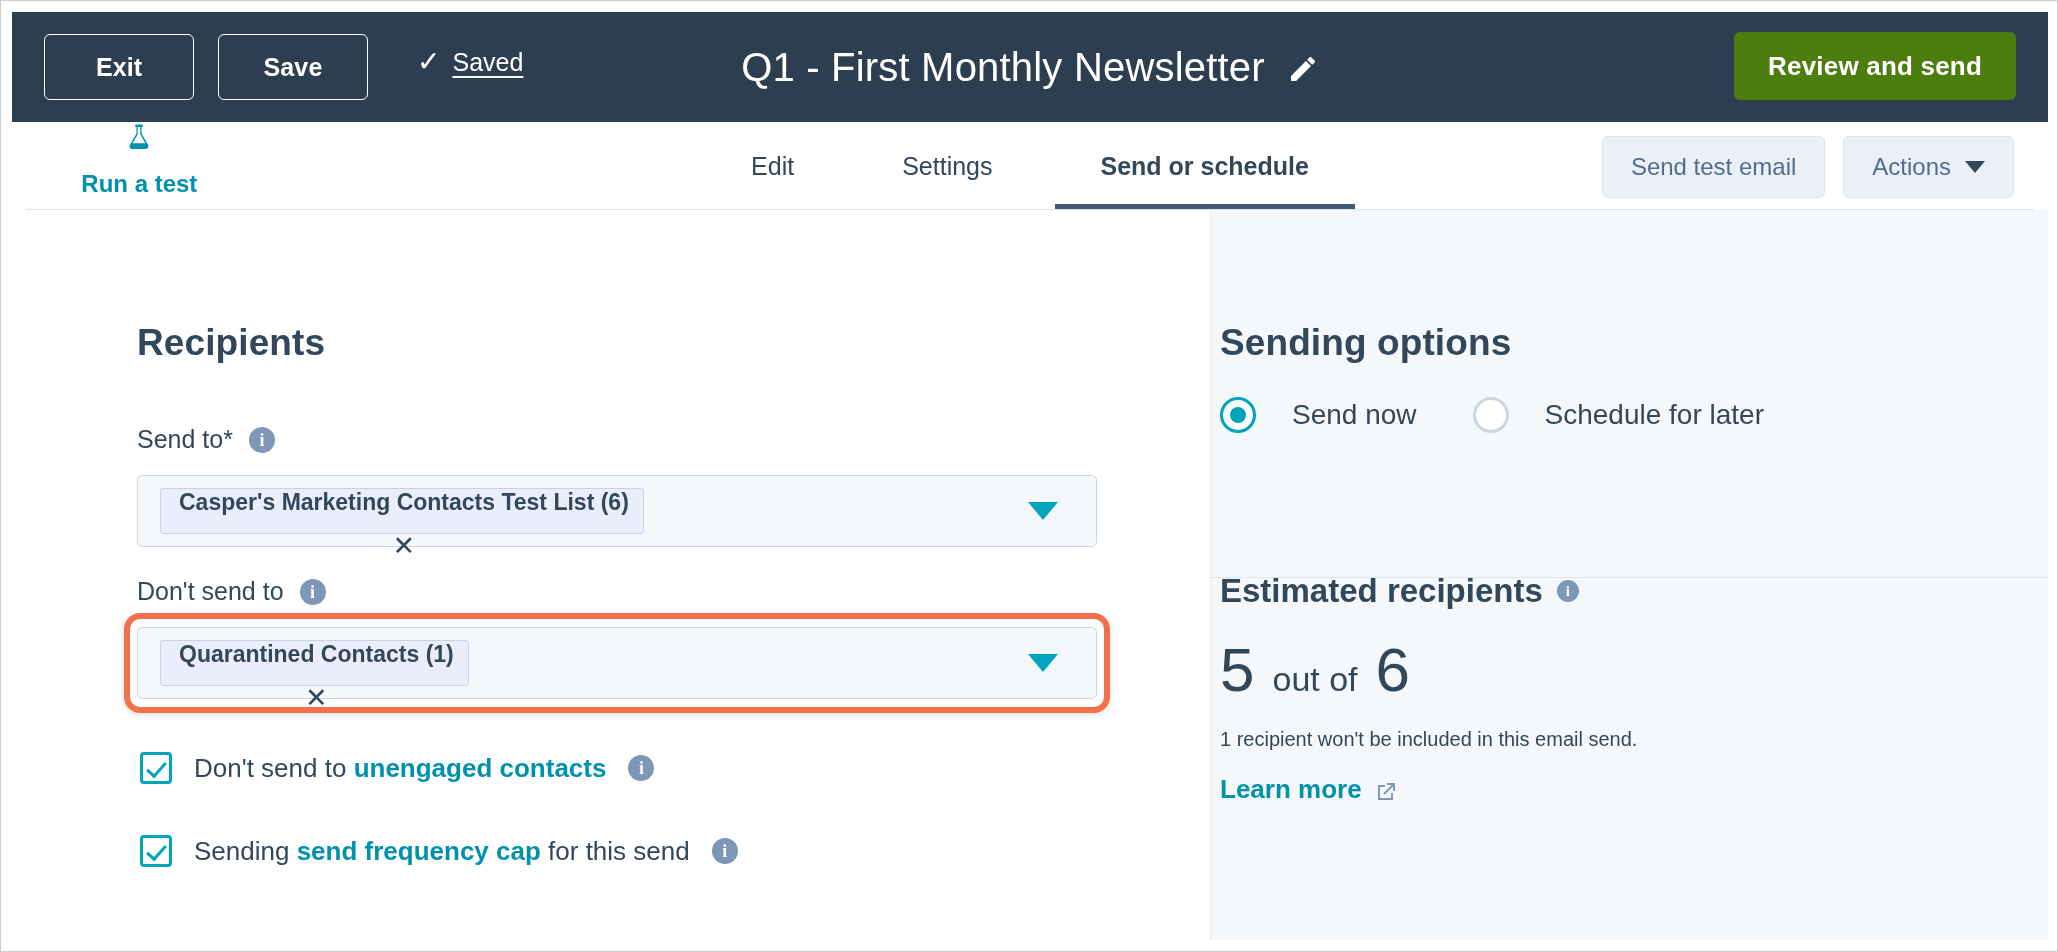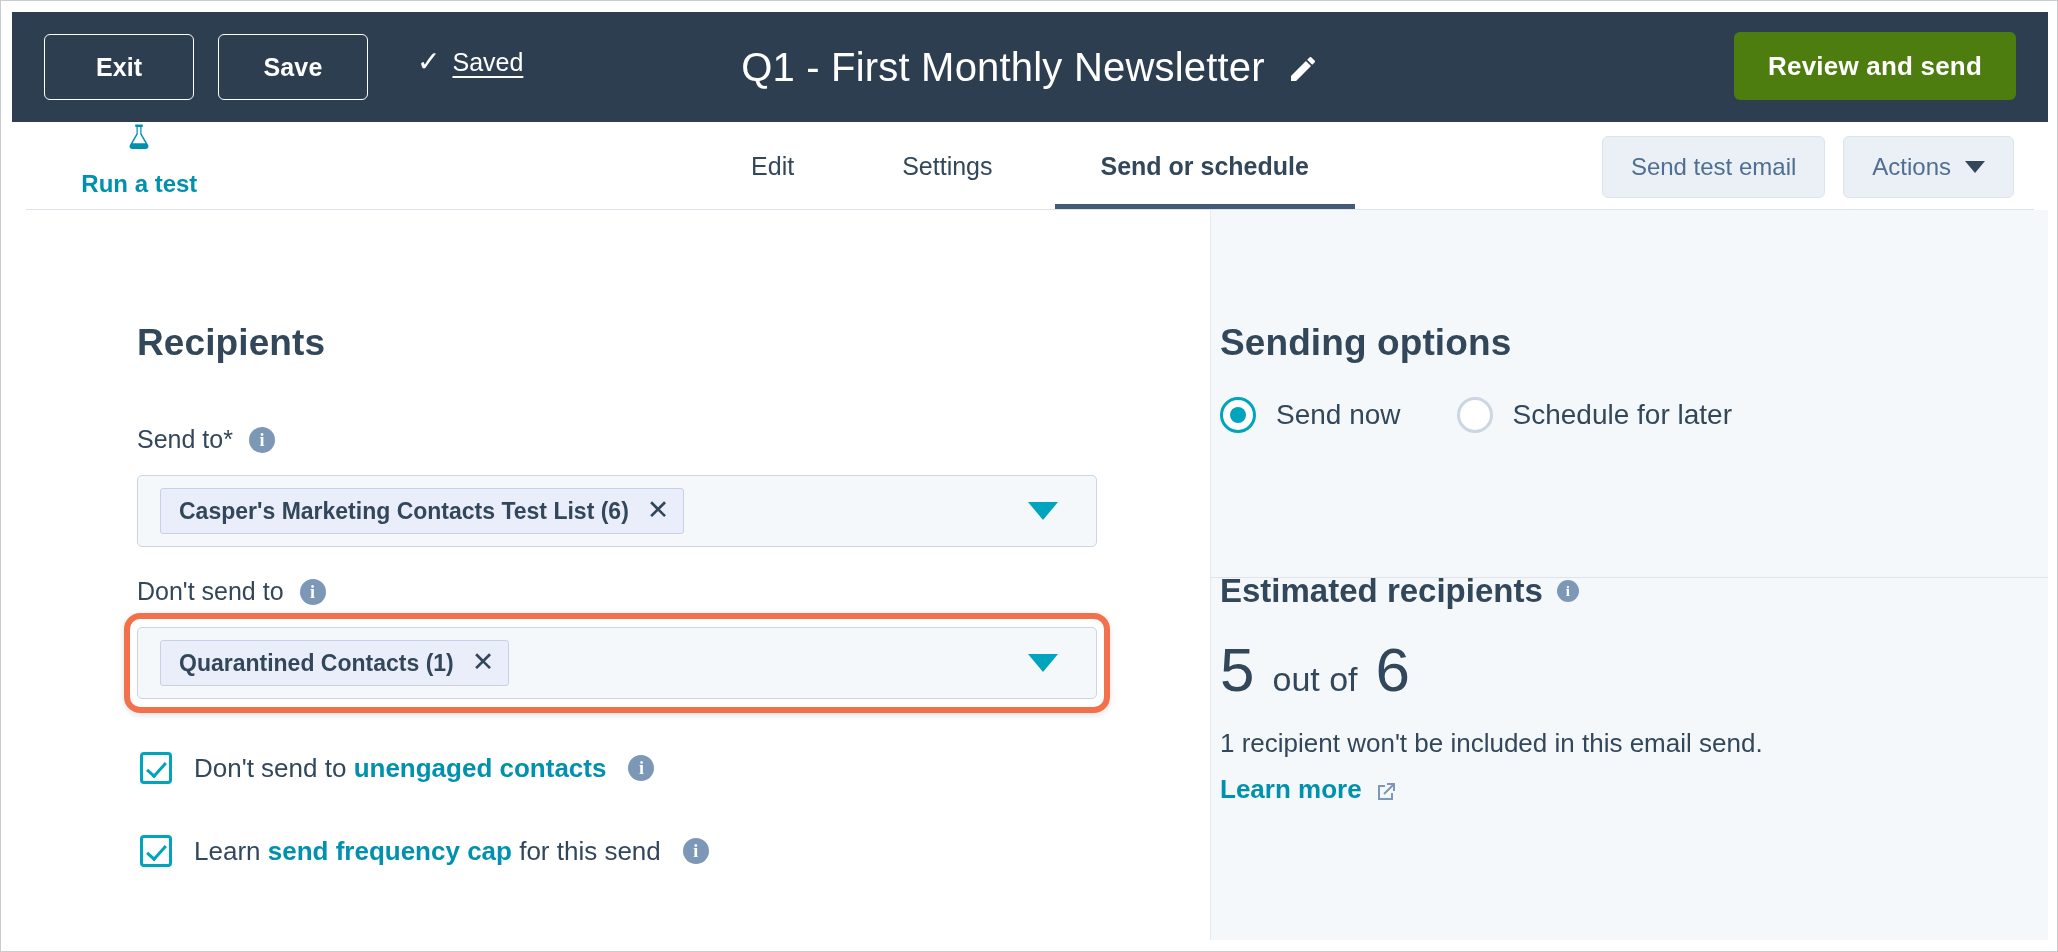--- a/index.html
+++ b/index.html
@@ -312,20 +312,21 @@
     border-radius: 3px;
     height: 46px;
     padding: 0 14px 0 18px;
     display: flex;
     align-items: center;
     gap: 18px;
     font-size: 23px;
     font-weight: 700;
     color: #33475b;
     white-space: nowrap;
+    flex-direction: column;
   }
   .token-x {
     font-size: 27px;
     font-weight: 400;
     color: #33475b;
     cursor: pointer;
     line-height: 1;
     transform: translateY(-1px);
   }
   .field-caret {
@@ -380,21 +381,21 @@
   .radio-row {
     position: absolute;
     left: 1208px; top: 385px;
     display: flex;
     align-items: center;
     gap: 0;
   }
   .radio-opt {
     display: flex;
     align-items: center;
-    gap: 20px;
+    gap: 36px;
     cursor: pointer;
   }
   .radio-opt + .radio-opt { margin-left: 56px; }
   .radio {
     width: 36px; height: 36px;
     border-radius: 50%;
     border: 3px solid #cbd6e2;
     background: #ffffff;
     position: relative;
     flex-shrink: 0;
@@ -441,21 +442,21 @@
     align-items: baseline;
     gap: 18px;
     color: #33475b;
     white-space: nowrap;
   }
   .est-big { font-size: 62px; font-weight: 400; }
   .est-mid { font-size: 34px; font-weight: 400; }
   #est-note {
     position: absolute;
     left: 1208px; top: 716px;
-    font-size: 26px;
+    font-size: 20px;
     color: #33475b;
     white-space: nowrap;
   }
   #learn-more-ext {
     position: absolute;
     left: 1208px; top: 762px;
     display: flex;
     align-items: center;
     gap: 12px;
     cursor: pointer;
@@ -560,21 +561,21 @@
       <span class="checkbox"></span>
       <span class="check-text">
         <span>Don't send to </span><span class="link-strong">unengaged contacts</span>
       </span>
       <span class="info-icon">i</span>
     </div>
 
     <div class="check-row" id="check-row-2">
       <span class="checkbox"></span>
       <span class="check-text">
-        <span>Learn </span><span class="link-strong">send frequency cap</span><span> for this send</span>
+        <span>Sending </span><span class="link-strong">send frequency cap</span><span> for this send</span>
       </span>
       <span class="info-icon">i</span>
     </div>
 
     <h2 class="section-title" id="sending-options-title">Sending options</h2>
 
     <div class="radio-row">
       <label class="radio-opt">
         <span class="radio checked"></span>
         <span class="radio-label">Send now</span>

